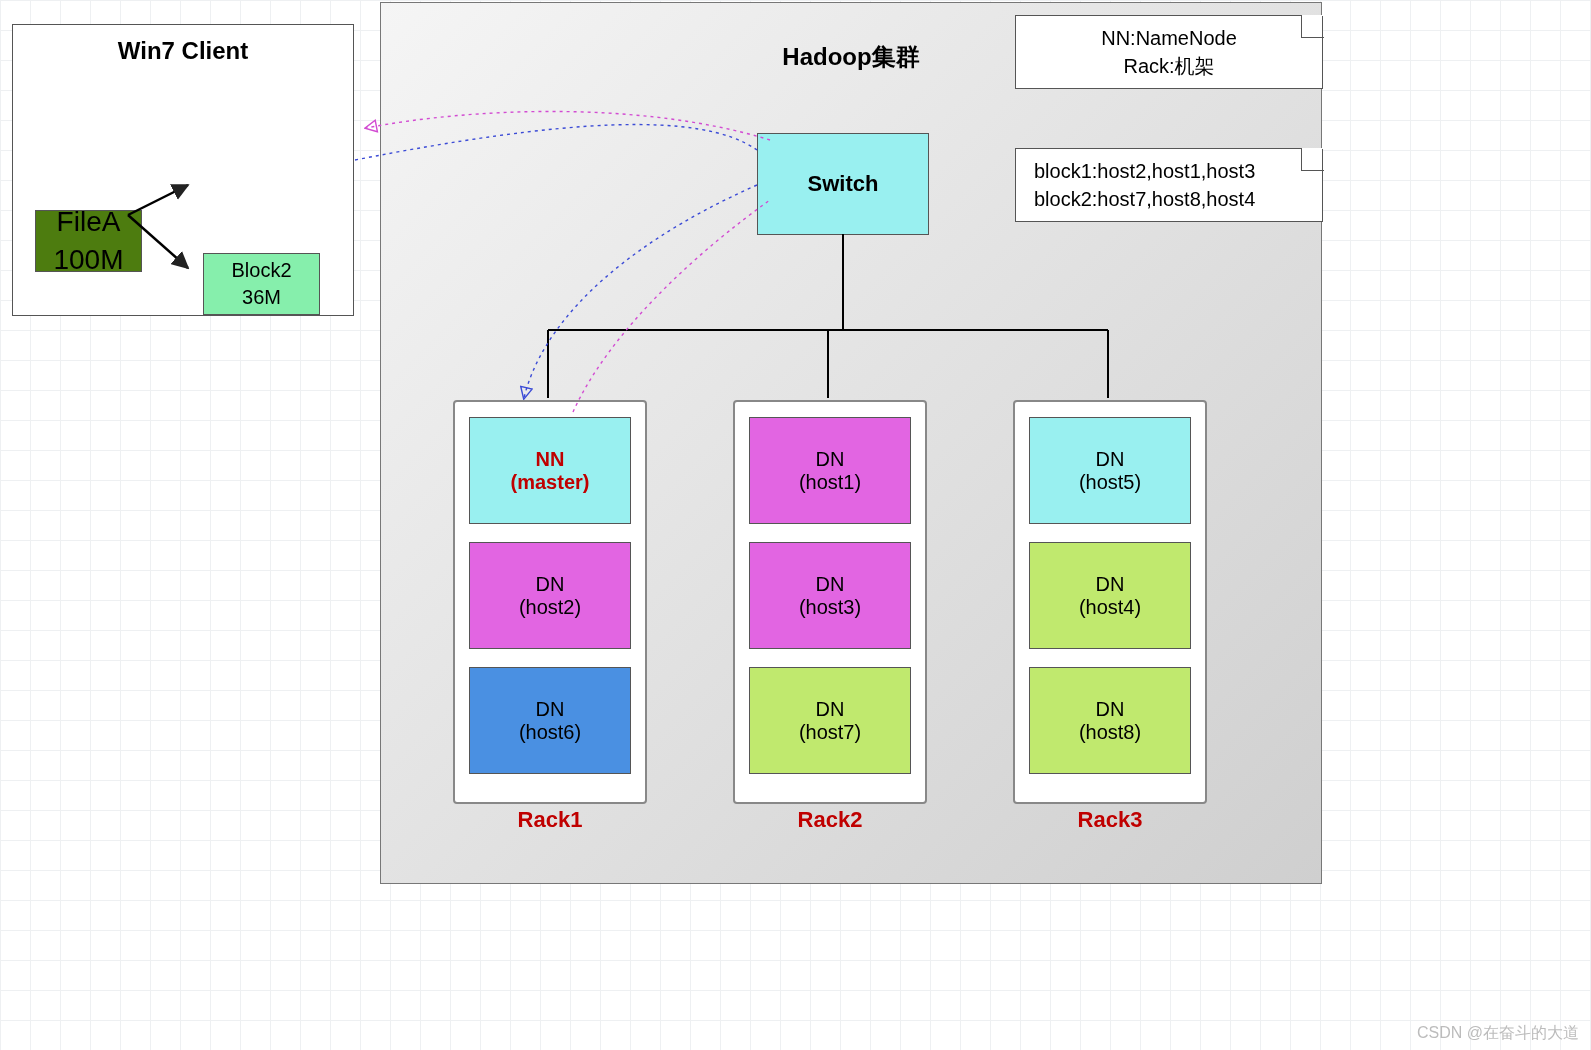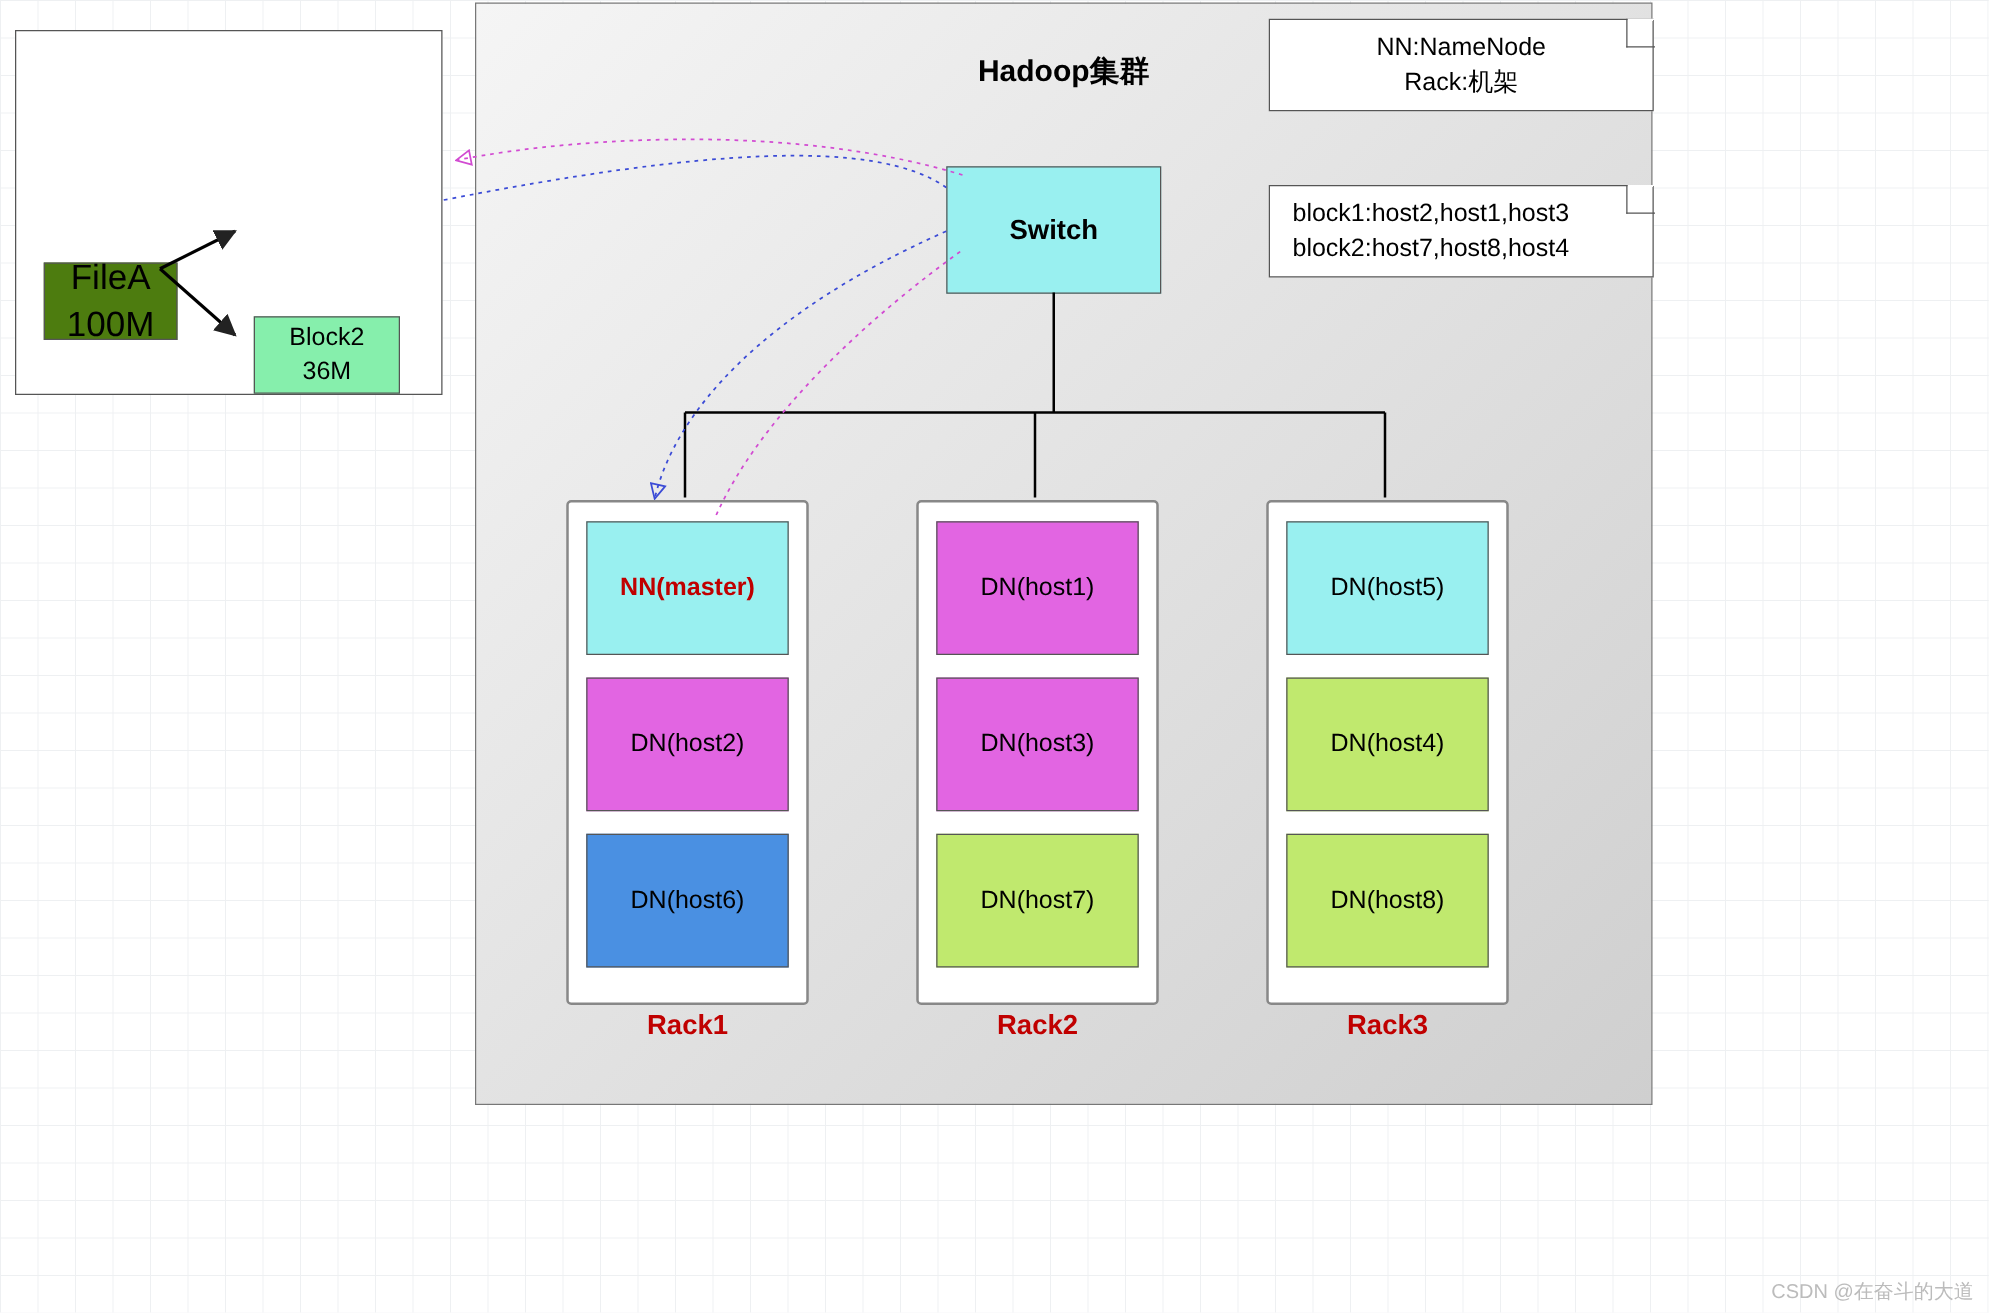--- a/index.html
+++ b/index.html
@@ -39,21 +39,21 @@
     text-align:center;
     font-weight:bold;
     color:#c00000;
     font-size:22px;
   }
   .node{
     position:absolute;
     left:14px;right:14px;
     height:105px;
     border:1.5px solid #555;
-    display:flex;flex-direction:row;justify-content:center;align-items:center;
+    display:flex;flex-direction:column;justify-content:center;align-items:center;
     font-size:20px;
   }
   .master{color:#c00000;font-weight:bold;}
   .lbl{white-space:pre;}
   .note{
     position:absolute;
     background:#fff;
     border:1.5px solid #555;
     padding:8px 18px;
     font-size:20px;
@@ -69,20 +69,21 @@
   .watermark{
     position:absolute;bottom:6px;right:12px;
     font-size:16px;color:#bcbcbc;
   }
   svg.overlay{position:absolute;inset:0;pointer-events:none;}
 </style>
 </head>
 <body>
 
 <div class="box" style="left:12px;top:24px;width:340px;height:290px;background:#fff;">
+  <div style="position:absolute;top:10px;left:0;right:0;font-size:24px;font-weight:bold;">Win7 Client</div>
 
   <div class="box" style="left:22px;top:185px;width:105px;height:60px;background:#4d7c0f;font-size:28px;">
     <span class="lbl">FileA</span>
     <span class="lbl">100M</span>
   </div>
 
 
   <div class="box" style="left: 190px; top: 228px; width: 115px; height: 60px; background: #86efac;">
     <span class="lbl">Block2</span>
     <span class="lbl">36M</span>

